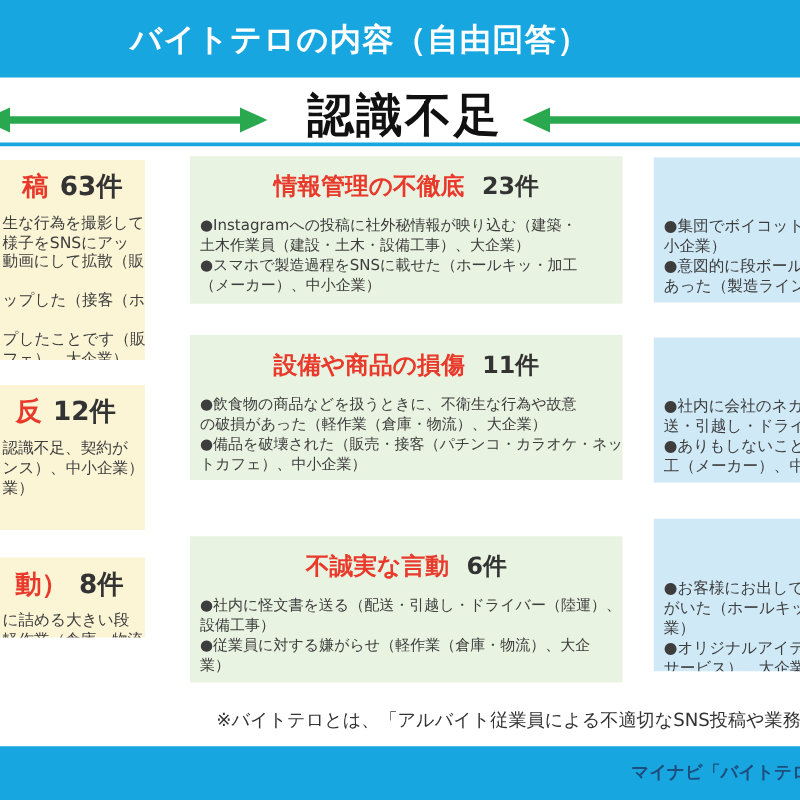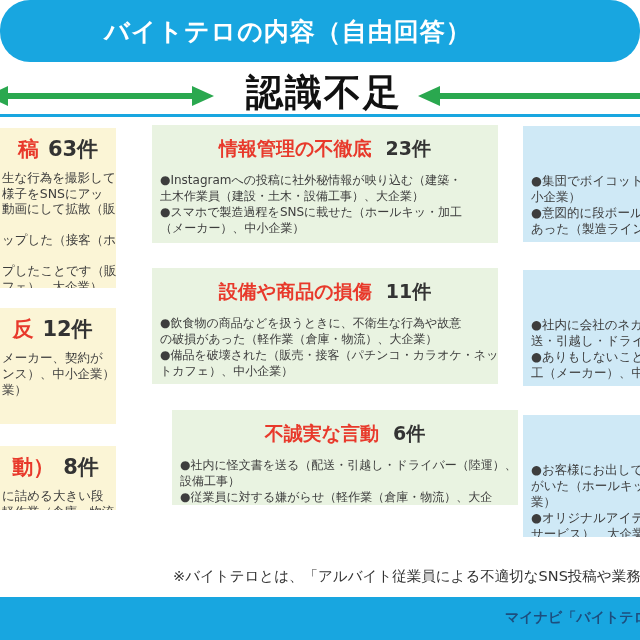--- a/index.html
+++ b/index.html
@@ -5,21 +5,21 @@
   html,body{margin:0;padding:0;}
   body{
     width:640px;height:640px;overflow:hidden;position:relative;
     background:#ffffff;
     font-family:"DejaVu Sans","Liberation Sans",sans-serif;
   }
   .stage{position:absolute;top:0;left:0;width:640px;height:640px;overflow:hidden;}
 
   
   .banner{position:absolute;top:0;left:0;width:640px;height:62px;background:#18a6e0;
-          display:flex;align-items:center;justify-content:center;border-radius:30px;}
+          display:flex;align-items:center;justify-content:center;}
   .banner-title{color:#ffffff;font-weight:bold;font-size:25px;letter-spacing:1px;
                 transform:translateX(-32px);white-space:nowrap;}
 
   
   .main-label{position:absolute;top:68px;left:0;width:640px;text-align:center;
               font-size:37px;font-weight:bold;color:#111;letter-spacing:2px;
               transform:translateX(4px);}
   .rule{position:absolute;top:114px;left:0;width:640px;height:3px;background:#18a6e0;}
 
   
@@ -52,21 +52,21 @@
   .lb2 .lines{margin-top:6px;}
   .lb3 .lines{margin-top:6px;}
 
   
   .mb{left:152px;width:346px;background:#e9f3e1;padding:6px 8px 16px 8px;}
   .mb .box-title{font-size:19px;text-align:center;margin:5px 0 10px 0;}
   .mb .t-count{margin-left:14px;}
   .mb .line{font-size:12px;line-height:16px;height:16px;}
   .mb1{top:125px;height:118px;}
   .mb2{top:268px;height:116px;}
-  .mb3{top:410px;height:95px;margin-left:20px;}
+  .mb3{top:429px;height:117px;}
 
   
   .rb{left:523px;width:300px;background:#cfe9f6;padding:6px 0 0 8px;}
   .rb .box-title{font-size:19px;margin:5px 0 10px 0;}
   .rb1 .box-title{padding-left:96px;}
   .rb2 .box-title{padding-left:48px;}
   .rb3 .box-title{padding-left:20px;}
   .rb .line{font-size:12.5px;line-height:16px;height:16px;}
   .rb1{top:126px;height:116px;}
   .rb2{top:270px;height:116px;}
@@ -112,21 +112,21 @@
       <div class="line">プしたことです（販</div>
       <div class="line">フェ）、大企業）</div>
     </div>
   </div>
 
   <div class="box lb lb2">
     <div class="box-title">
       <span class="t-red">反</span><span class="t-count">12件</span>
     </div>
     <div class="lines">
-      <div class="line">メーカー、契約が</div>
+      <div class="line">認識不足、契約が</div>
       <div class="line">ンス）、中小企業）</div>
       <div class="line">業）</div>
     </div>
   </div>
 
   <div class="box lb lb3">
     <div class="box-title">
       <span class="t-red">動）</span><span class="t-count">8件</span>
     </div>
     <div class="lines">

